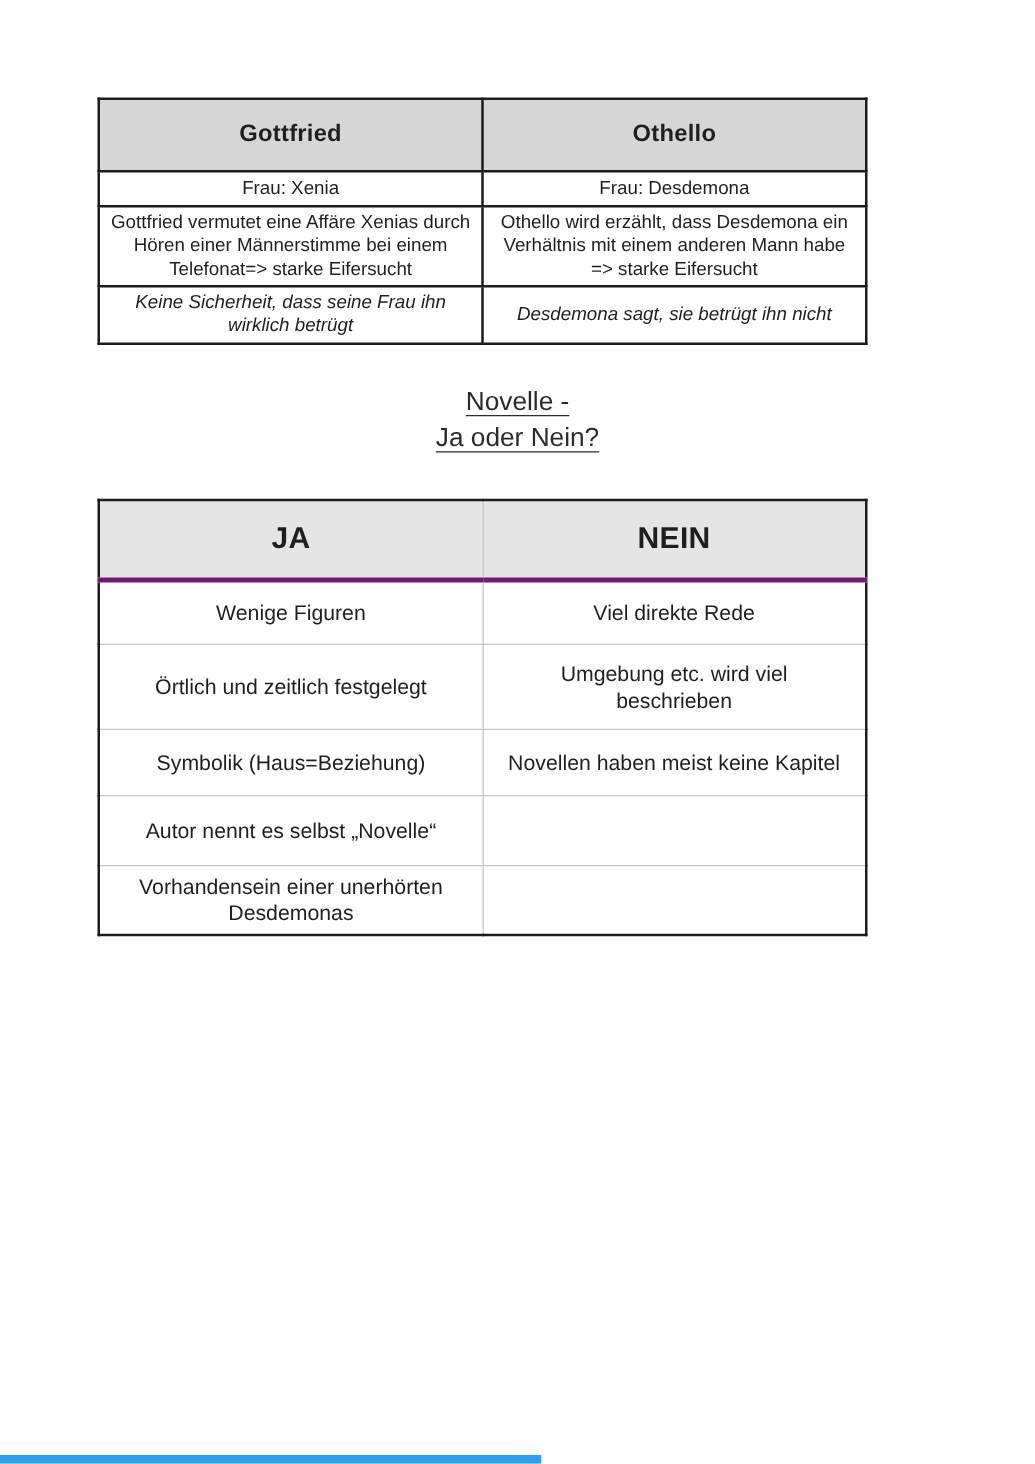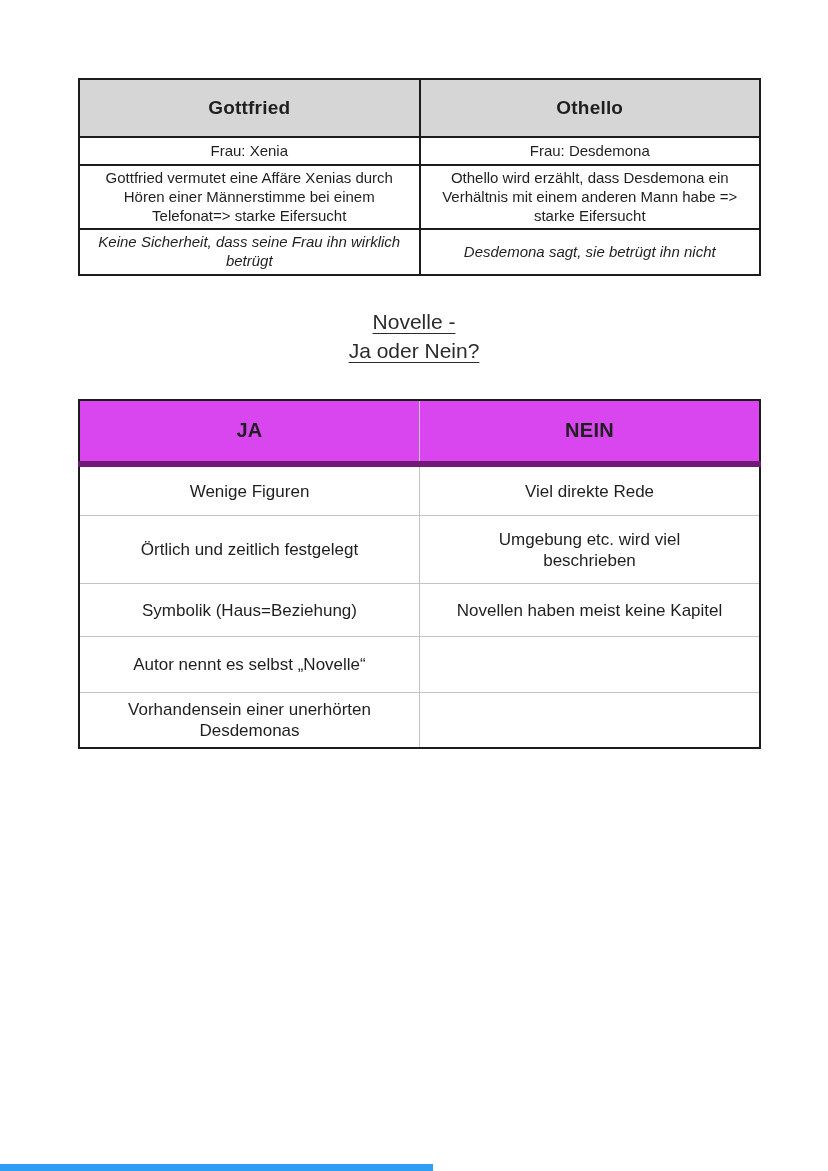--- a/index.html
+++ b/index.html
@@ -13,21 +13,21 @@
     position: relative;
     font-family: "Liberation Sans", sans-serif;
     color: #1f1f1f;
     overflow: hidden;
   }
   .content {
     padding: 78px 78px 0 78px;
   }
 
   table {
-    width: 683px;
+    width: 616px;
     border-collapse: collapse;
     table-layout: fixed;
   }
 
   
   .t1 th, .t1 td {
     border: 2px solid #1c1c1c;
     text-align: center;
     vertical-align: middle;
     padding: 3px 8px;
@@ -67,24 +67,24 @@
   .t2 {
     margin-top: 34px;
     border: 2px solid #1c1c1c;
   }
   .t2 th, .t2 td {
     border: 1px solid #c4c4c4;
     text-align: center;
     vertical-align: middle;
   }
   .t2 th {
-    background: #d946ef;
-    font-size: 20px;
+    background: #e5e5e5;
+    font-size: 24px;
     font-weight: bold;
-    border-bottom: 6px solid #701a75;
+    border-bottom: 4px solid #701a75;
     letter-spacing: 0.3px;
   }
   .t2 td {
     font-size: 17px;
     line-height: 21px;
     padding: 6px 18px;
   }
   .t2 .hrow { height: 64px; }
   .t2 .r1 { height: 52px; }
   .t2 .r2 { height: 68px; }

